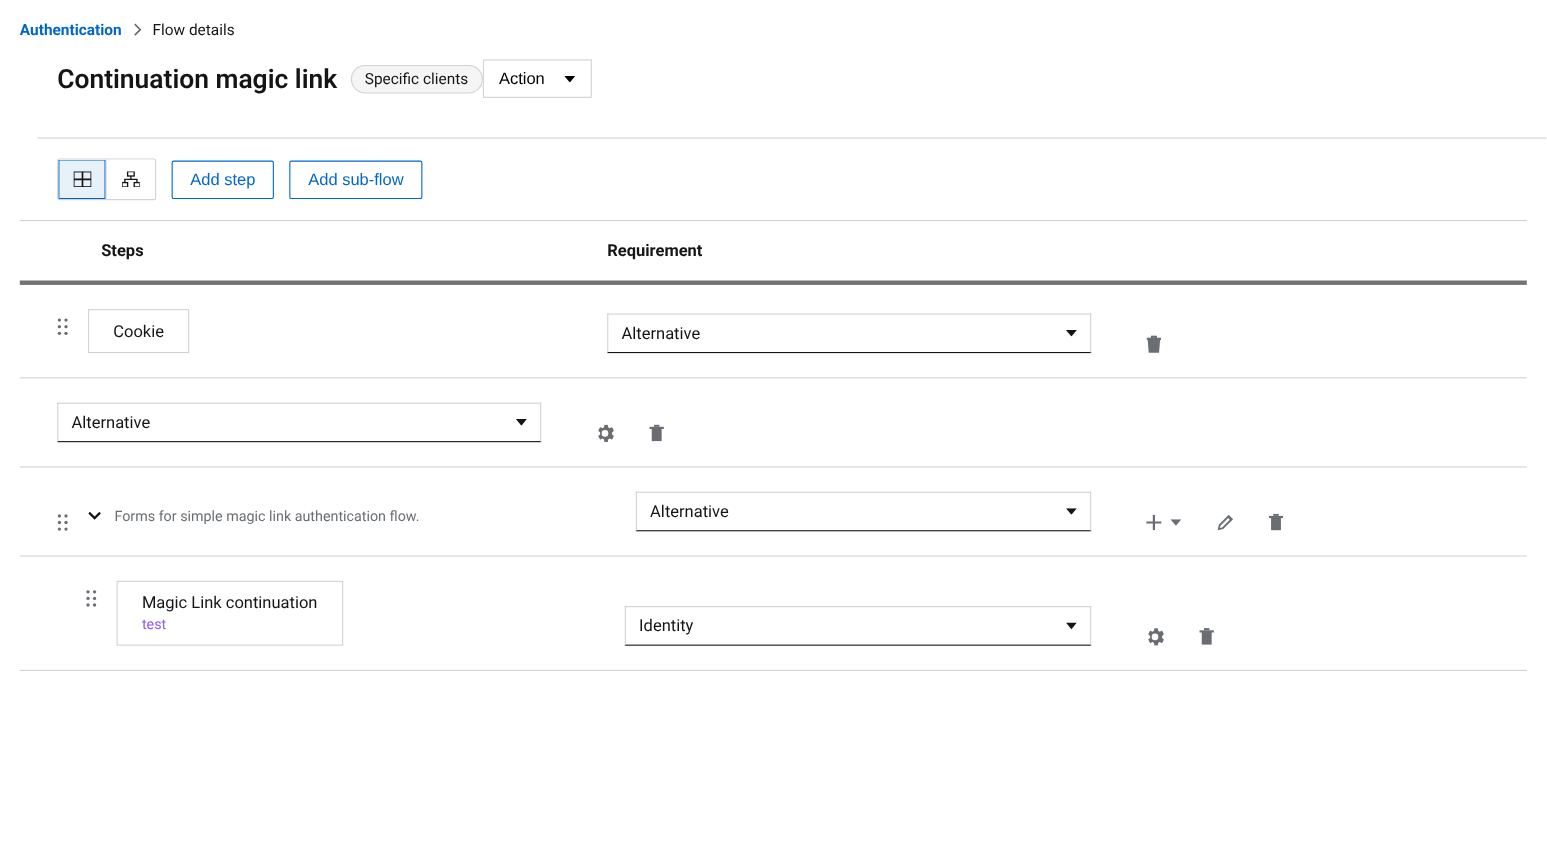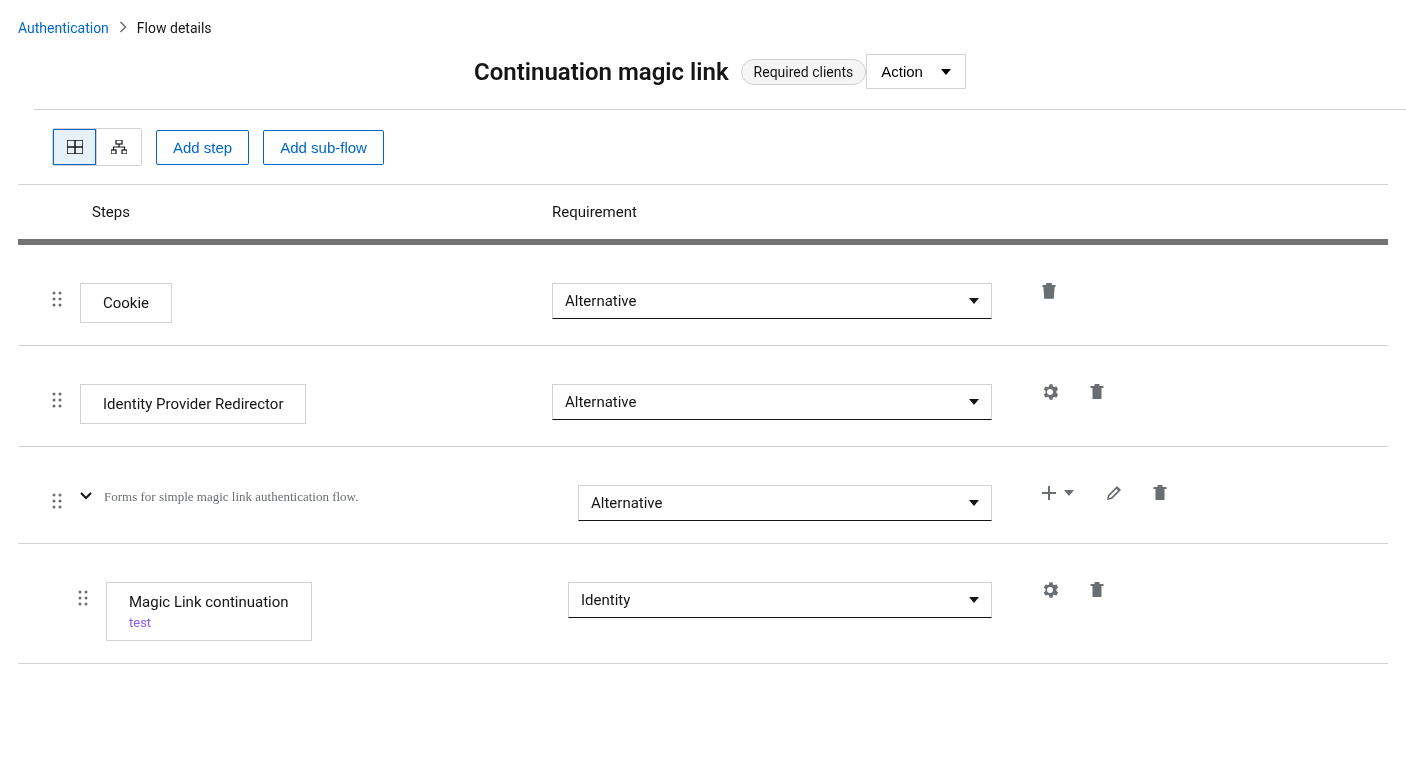--- a/index.html
+++ b/index.html
@@ -1,53 +1,53 @@
 <!DOCTYPE html>
 <html><head>
   <meta charset="utf-8">
   <style>
     * { margin: 0; padding: 0; box-sizing: border-box; }
     body { font-family: -apple-system, BlinkMacSystemFont, "Segoe UI", Roboto, "Helvetica Neue", Arial, sans-serif; background: #fff; color: #151515; font-size: 14px; }
     
     .breadcrumb { padding: 20px 18px 12px; display: flex; align-items: center; gap: 10px; font-size: 14px; }
-    .breadcrumb-link { color: #0066cc; text-decoration: none; cursor: pointer; }
+    .breadcrumb-link { color: #0066cc; text-decoration: none; cursor: pointer; font-weight: bold; }
     .breadcrumb-sep { color: #6a6e73; font-size: 12px; }
     .breadcrumb-current { color: #151515; }
     
-    .header-row { display: flex; align-items: center; justify-content: center; padding: 6px 18px 20px; border-bottom: 1px solid #d2d2d2; margin-left: 34px; }
+    .header-row { display: flex; align-items: center; justify-content: flex-start; padding: 6px 18px 36px; border-bottom: 1px solid #d2d2d2; margin-left: 34px; }
     .title-wrap { display: flex; align-items: center; gap: 12px; }
     .page-title { font-size: 24px; font-weight: 600; }
     .badge { border: 1px solid #d2d2d2; background: #f5f5f5; border-radius: 30px; padding: 4px 12px; font-size: 14px; color: #151515; }
     
     .action-btn { border: 1px solid #d2d2d2; background: #fff; padding: 8px 14px; font-size: 15px; display: flex; align-items: center; gap: 18px; cursor: pointer; }
     
     .toolbar { display: flex; align-items: center; gap: 14px; padding: 18px 34px; border-bottom: 1px solid #d2d2d2; margin: 0 18px; }
     .toggle-group { display: flex; border: 1px solid #d2d2d2; border-radius: 2px; overflow: hidden; }
     .toggle-btn { width: 44px; height: 36px; display: flex; align-items: center; justify-content: center; background: #fff; border: none; cursor: pointer; border-right: 1px solid #d2d2d2; }
     .toggle-btn:last-child { border-right: none; }
     .toggle-btn.active { background: #e7f1fa; box-shadow: inset 0 0 0 1px #0066cc; }
     .outline-btn { border: 1px solid #0066cc; color: #0066cc; background: #fff; padding: 8px 16px; font-size: 15px; cursor: pointer; border-radius: 2px; }
     
-    .table-header { display: flex; padding: 18px 34px; font-weight: 400; font-size: 15px; border-bottom: 6px solid #737373; margin: 0 18px; }
+    .table-header { display: flex; padding: 18px 34px; font-weight: 700; font-size: 15px; border-bottom: 4px solid #737373; margin: 0 18px; }
     .col-steps { flex: 0 0 500px; padding-left: 40px; }
     .col-req { flex: 1; }
     
-    .step-row { display: flex; align-items: flex-start; padding: 22px 34px; border-bottom: 1px solid #d2d2d2; margin: 16px 18px; }
+    .step-row { display: flex; align-items: flex-end; padding: 22px 34px; border-bottom: 1px solid #d2d2d2; margin: 0 18px; }
     .step-left { flex: 0 0 500px; display: flex; align-items: flex-start; gap: 18px; }
     .drag-handle { color: #6a6e73; cursor: grab; padding-top: 8px; }
     .drag-handle svg { display: block; }
     .step-box { border: 1px solid #d2d2d2; padding: 10px 22px; display: inline-block; }
     .step-box.tall { padding: 10px 22px 10px; }
     .step-name { font-size: 15px; }
     .step-sub { font-size: 13px; color: #8b5cf6; margin-top: 4px; }
     
     .subflow-head { display: flex; align-items: flex-start; gap: 12px; }
     .chevron { color: #151515; padding-top: 2px; cursor: pointer; }
     .subflow-title { font-size: 15px; }
-    .subflow-desc { font-size: 13px; color: #6a6e73; margin-top: 4px; font-family: Liberation Serif, serif; }
+    .subflow-desc { font-size: 13px; color: #6a6e73; margin-top: 4px; }
     
     .step-mid { flex: 0 0 440px; }
     .select-box { width: 100%; border: 1px solid #d2d2d2; border-bottom: 1px solid #151515; padding: 8px 12px; display: flex; justify-content: space-between; align-items: center; cursor: pointer; background: #fff; font-size: 15px; }
     
     .step-actions { flex: 1; display: flex; gap: 32px; padding-left: 50px; align-items: center; color: #6a6e73; }
     .icon-btn { cursor: pointer; display: flex; align-items: center; }
     .icon-btn svg { display: block; }
     .add-menu { display: flex; align-items: center; gap: 8px; }
     
     .indent-1 { padding-left: 26px; }
@@ -63,21 +63,21 @@
     <svg width="8" height="12" viewBox="0 0 8 12">
         <path d="M1.5 1l5 5-5 5" stroke="#6a6e73" stroke-width="1.5" fill="none"></path>
       </svg>
   </span>
   <span class="breadcrumb-current">Flow details</span>
 </div>
 
 <div class="header-row">
   <div class="title-wrap">
     <h1 class="page-title">Continuation magic link</h1>
-    <span class="badge">Required clients</span>
+    <span class="badge">Specific clients</span>
   </div>
   <button class="action-btn">
     <span>Action</span>
     <svg width="10" height="6" viewBox="0 0 10 6">
         <path d="M0 0l5 6 5-6z"></path>
       </svg>
   </button>
 </div>
 
 <div class="toolbar">
@@ -137,35 +137,20 @@
           <path d="M1 3h12M5 3V1h4v2M2 3l1 12h8l1-12" fill="none" stroke="#6a6e73" stroke-width="1.5"></path>
           <rect x="2.5" y="3" width="9" height="12" fill="#6a6e73"></rect>
           <rect x="0.5" y="2" width="13" height="2" fill="#6a6e73"></rect>
           <rect x="4.5" y="0" width="5" height="2" fill="#6a6e73"></rect>
         </svg>
     </span>
   </div>
 </div>
 
 <div class="step-row">
-  <div class="step-left">
-    <span class="drag-handle">
-      <svg width="10" height="16" viewBox="0 0 10 16">
-          <circle cx="2" cy="2" r="1.5"></circle>
-          <circle cx="8" cy="2" r="1.5"></circle>
-          <circle cx="2" cy="8" r="1.5"></circle>
-          <circle cx="8" cy="8" r="1.5"></circle>
-          <circle cx="2" cy="14" r="1.5"></circle>
-          <circle cx="8" cy="14" r="1.5"></circle>
-        </svg>
-    </span>
-    <div class="step-box">
-      <div class="step-name">Identity Provider Redirector</div>
-    </div>
-  </div>
   <div class="step-mid">
     <div class="select-box">
       <span>Alternative</span>
       <svg width="10" height="6" viewBox="0 0 10 6">
           <path d="M0 0l5 6 5-6z"></path>
         </svg>
     </div>
   </div>
   <div class="step-actions">
     <span class="icon-btn">

